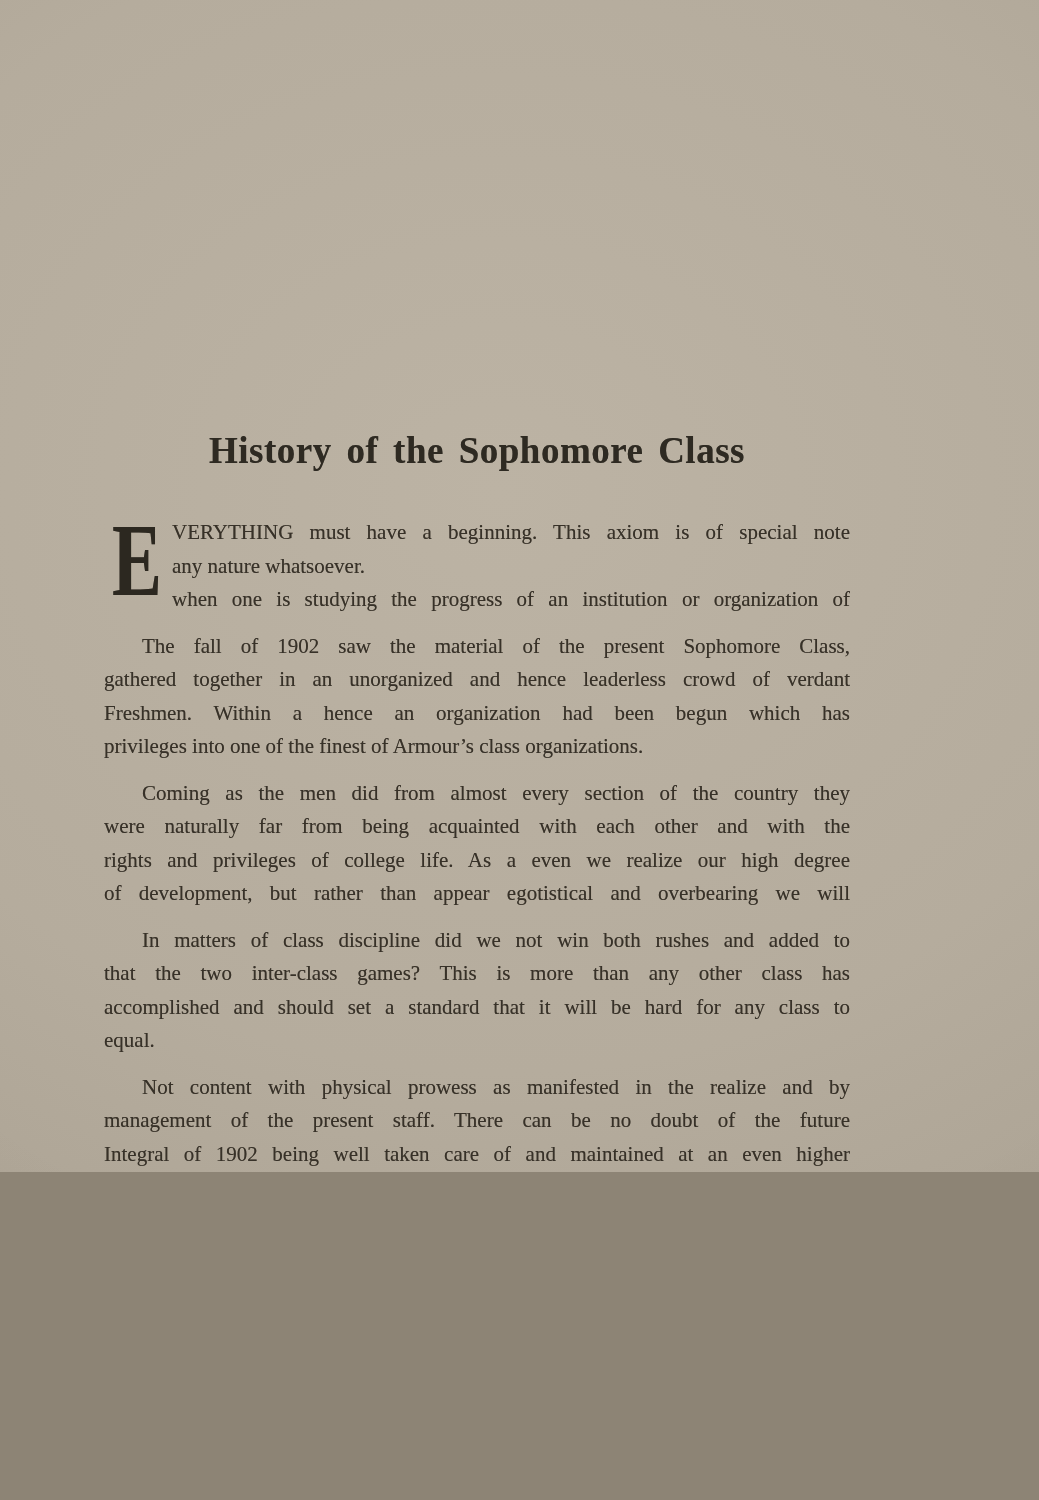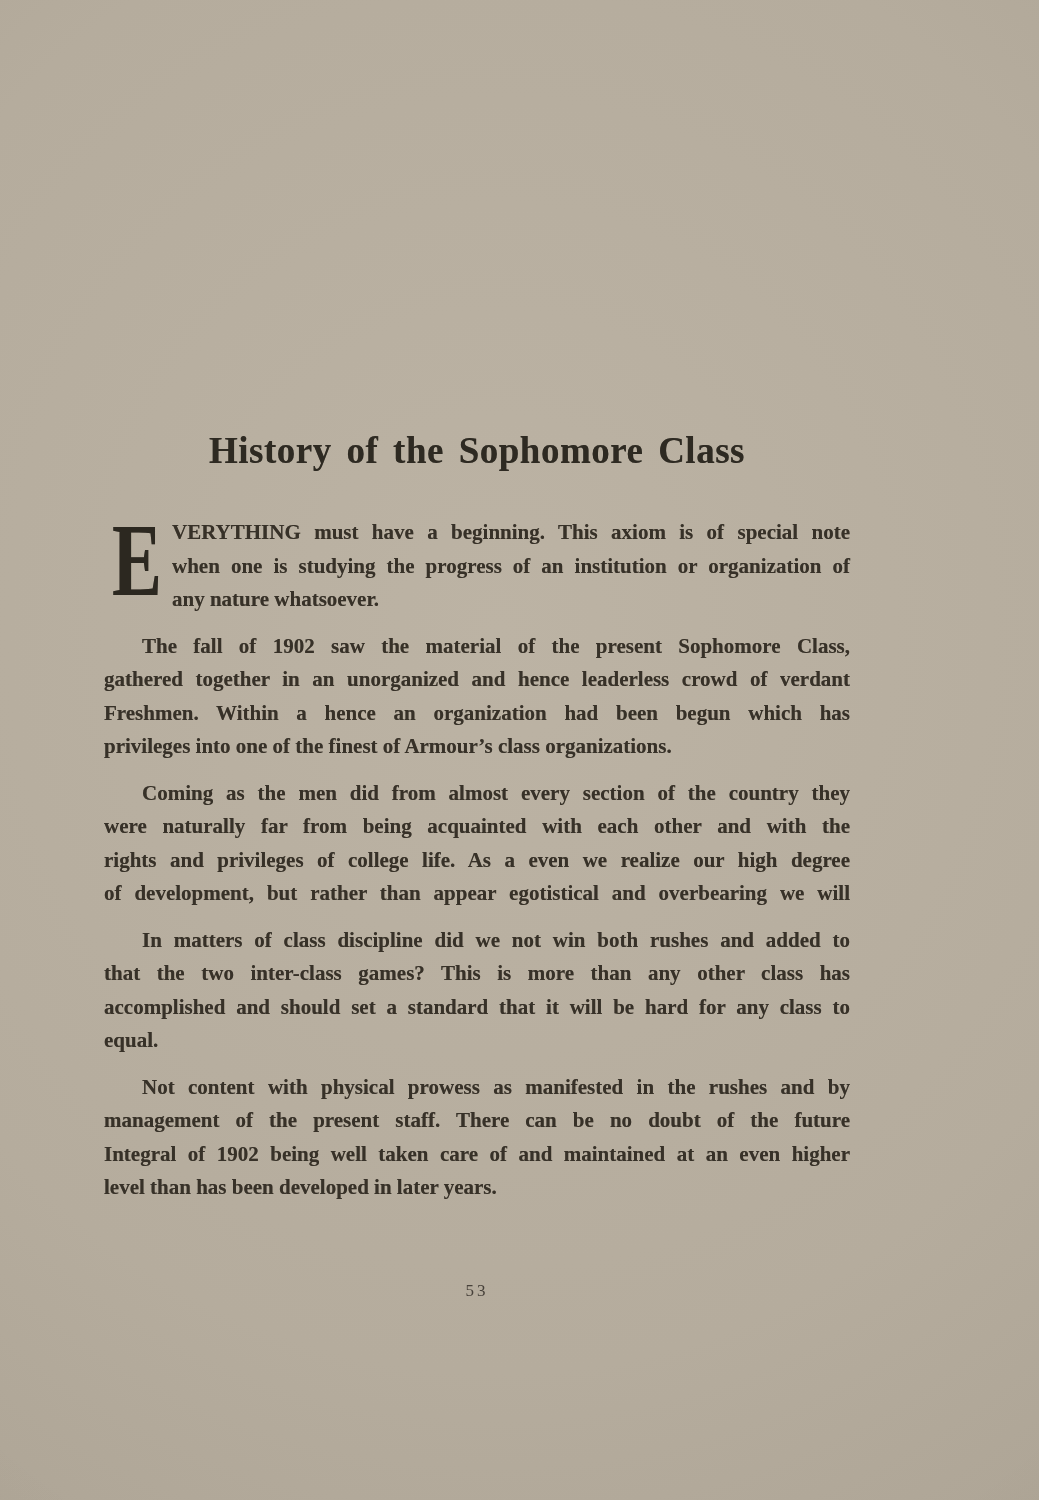--- a/index.html
+++ b/index.html
@@ -1,20 +1,20 @@
 <!DOCTYPE html>
 <html><head>
 <meta charset="utf-8">
 <style>
   * { margin: 0; padding: 0; box-sizing: border-box; }
   html, body { background: #8d8475; }
   .page {
     position: relative;
     width: 1039px;
-    height: 1500px;
+    height: 1172px;
     margin: 0 auto;
     background: radial-gradient(ellipse 120% 90% at 48% 42%, #bcb3a4 0%, #b5ac9d 55%, #a89f90 100%);
     overflow: hidden;
     font-family: "Liberation Serif", serif;
     color: #373128;
   }
   .vignette {
     position: absolute;
     left: 0; top: 0; right: 0; bottom: 0;
     background: radial-gradient(ellipse 140% 110% at 50% 45%, rgba(0,0,0,0) 58%, rgba(58,48,34,0.13) 100%);
@@ -39,21 +39,20 @@
   .para {
     font-size: 21px;
     line-height: 33.5px;
     margin-bottom: 13px;
     text-shadow: 0 0 0.5px rgba(55,49,40,0.5);
   }
   .line {
     text-align: justify;
     text-align-last: justify;
     min-height: 33.5px;
-    font-weight: bold;
   }
   .line.last {
     text-align-last: left;
   }
   .line.fl {
     padding-left: 38px;
   }
   .dropcap {
     float: left;
     width: 46px;
@@ -82,22 +81,22 @@
 
 <div class="page">
   <div class="vignette"></div>
 
   <div class="content">
     <h1 class="title">History of the Sophomore Class</h1>
 
     <div class="para">
       <span class="dropcap">E</span>
       <div class="line">VERYTHING must have a beginning.  This axiom is of special note</div>
+      <div class="line last">any nature whatsoever.</div>
       <div class="line">when one is studying the progress of an institution or organization of</div>
-      <div class="line last">any nature whatsoever.</div>
     </div>
 
     <div class="para">
       <div class="line fl">The fall of 1902 saw the material of the present Sophomore Class,</div>
       <div class="line">gathered together in an unorganized and hence leaderless crowd of verdant</div>
       <div class="line">Freshmen.  Within a hence an organization had been begun which has</div>
       <div class="line last">privileges into one of the finest of Armour’s class organizations.</div>
     </div>
 
     <div class="para">
@@ -108,21 +107,21 @@
     </div>
 
     <div class="para">
       <div class="line fl">In matters of class discipline did we not win both rushes and added to</div>
       <div class="line">that the two inter-class games?  This is more than any other class has</div>
       <div class="line">accomplished and should set a standard that it will be hard for any class to</div>
       <div class="line last">equal.</div>
     </div>
 
     <div class="para">
-      <div class="line fl">Not content with physical prowess as manifested in the rushes and by</div>
+      <div class="line fl">Not content with physical prowess as manifested in the realize and by</div>
       <div class="line">management of the present staff.  There can be no doubt of the future</div>
       <div class="line">Integral of 1902 being well taken care of and maintained at an even higher</div>
       <div class="line last">level than has been developed in later years.</div>
     </div>
   </div>
 
   <div class="pagenum">53</div>
 </div>
 
 </body></html>

